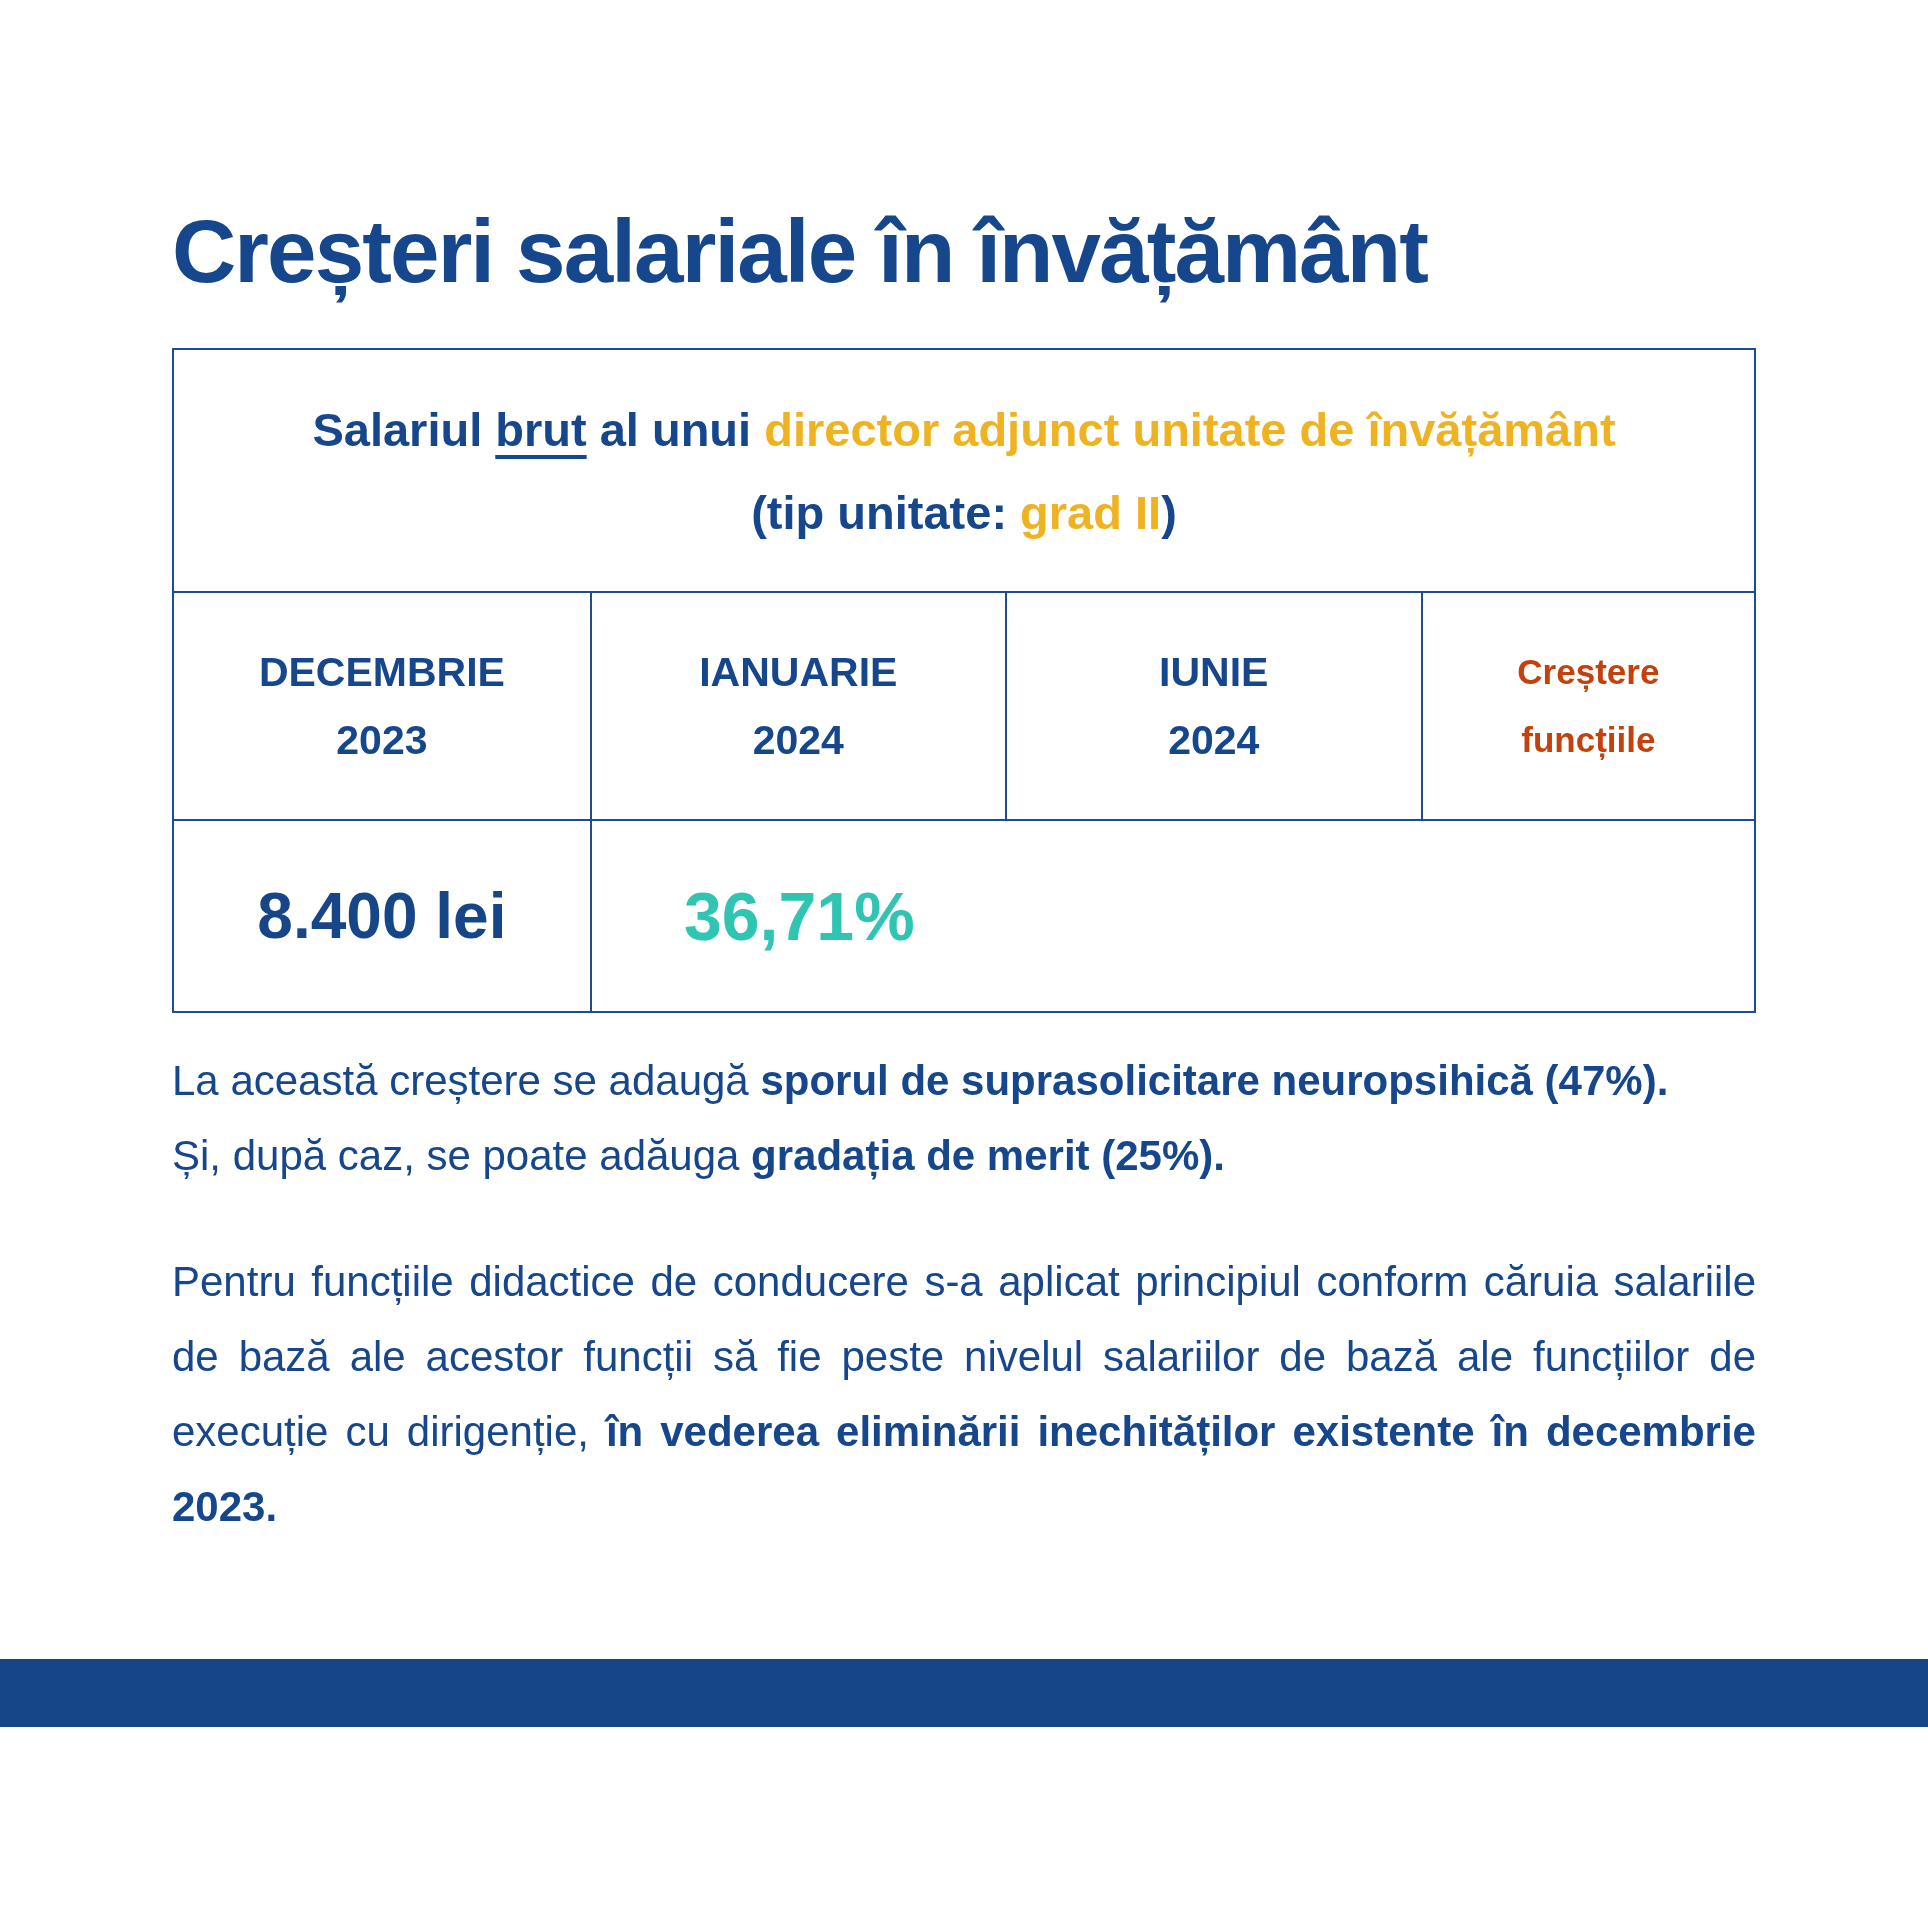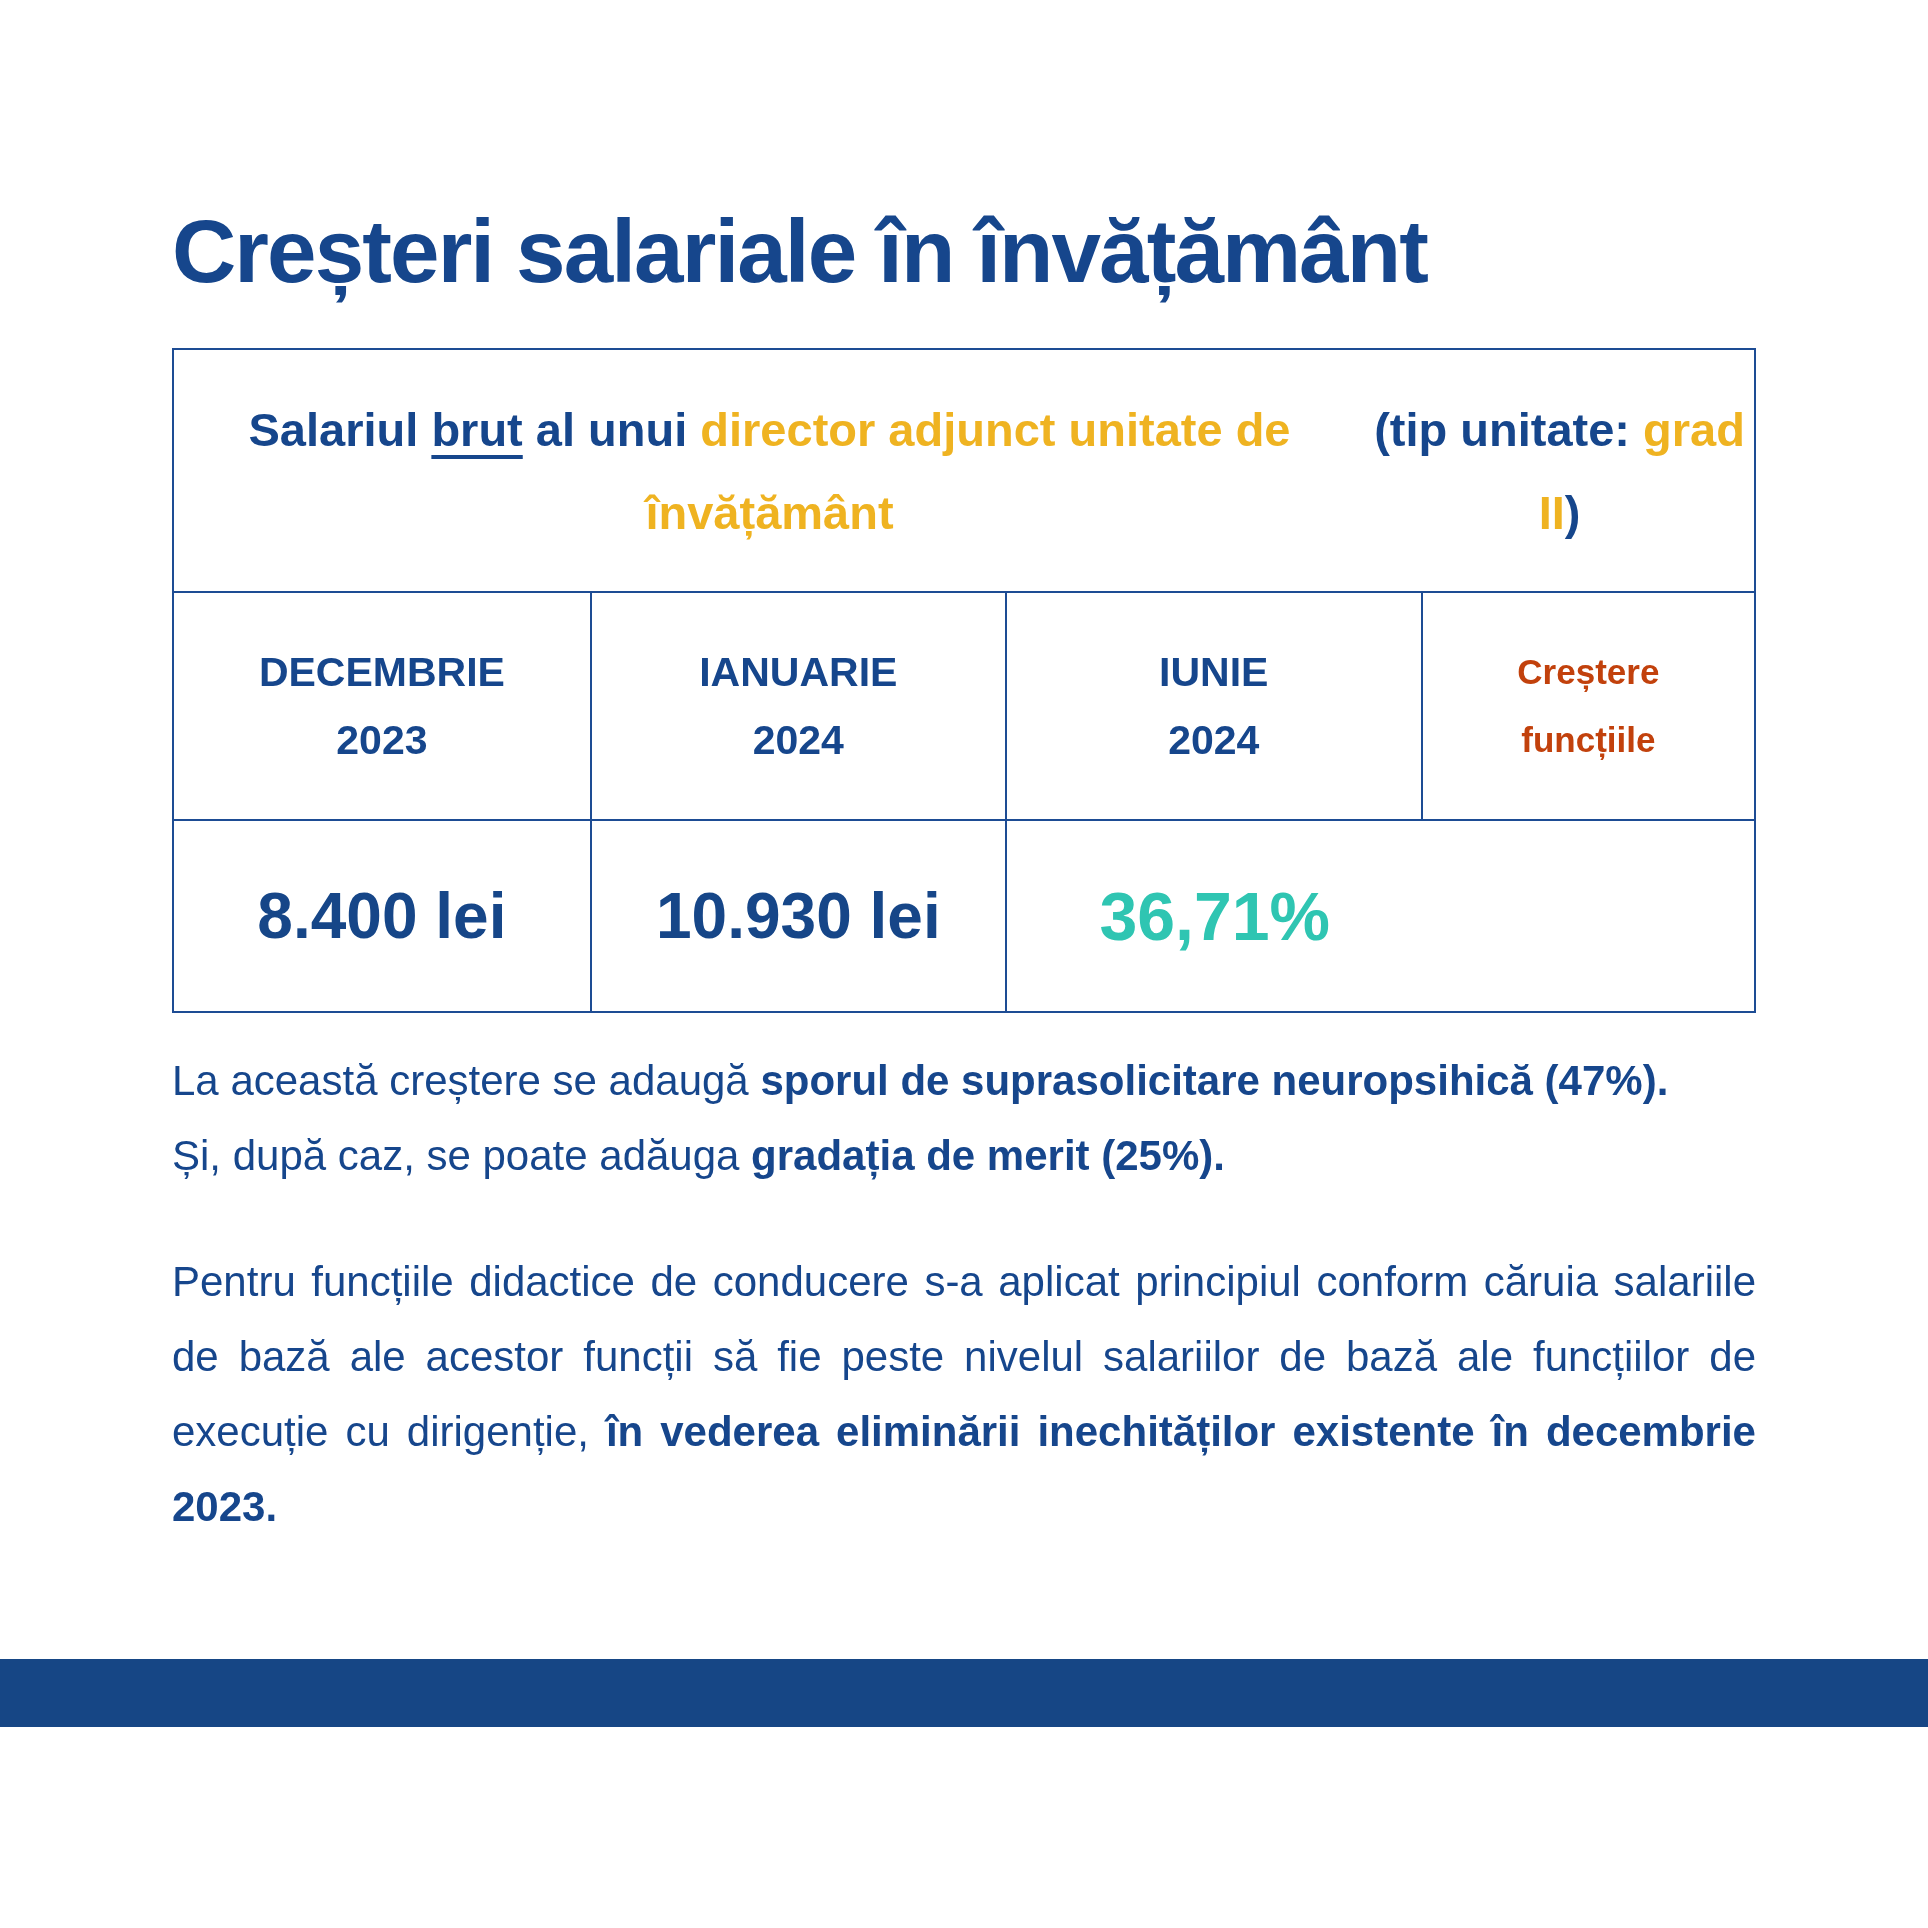--- a/index.html
+++ b/index.html
@@ -35,21 +35,21 @@
     border: 2.8px solid #1d4c94;
     box-sizing: border-box;
     display: flex;
     flex-direction: column;
     background: #ffffff;
   }
   .caption-row {
     height: 241px;
     border-bottom: 2.8px solid #1d4c94;
     display: flex;
-    flex-direction: row;
+    flex-direction: column;
     align-items: center;
     justify-content: center;
     text-align: center;
     font-size: 47px;
     font-weight: 700;
     line-height: 83px;
   }
   .caption-row .u {
     text-decoration: underline;
     text-decoration-thickness: 3.8px;
@@ -136,21 +136,20 @@
         <div>2024</div>
       </div>
       <div class="cell col-header teal">
         <div>Creștere</div>
         <div>funcțiile</div>
       </div>
     </div>
 
     <div class="grid-row value-row">
       <div class="cell value-cell">8.400 lei</div>
-      <div class="cell value-cell">10.930 lei</div>
       <div class="cell value-cell teal">36,71%</div>
     </div>
 
   </div>
 
   <div class="notes">
     <div class="para1">
       <div class="note-line"><span>La această creștere se adaugă </span><b>sporul de suprasolicitare neuropsihică (47%).</b></div>
       <div class="note-line"><span>Și, după caz, se poate adăuga </span><b>gradația de merit (25%).</b></div>
     </div>

